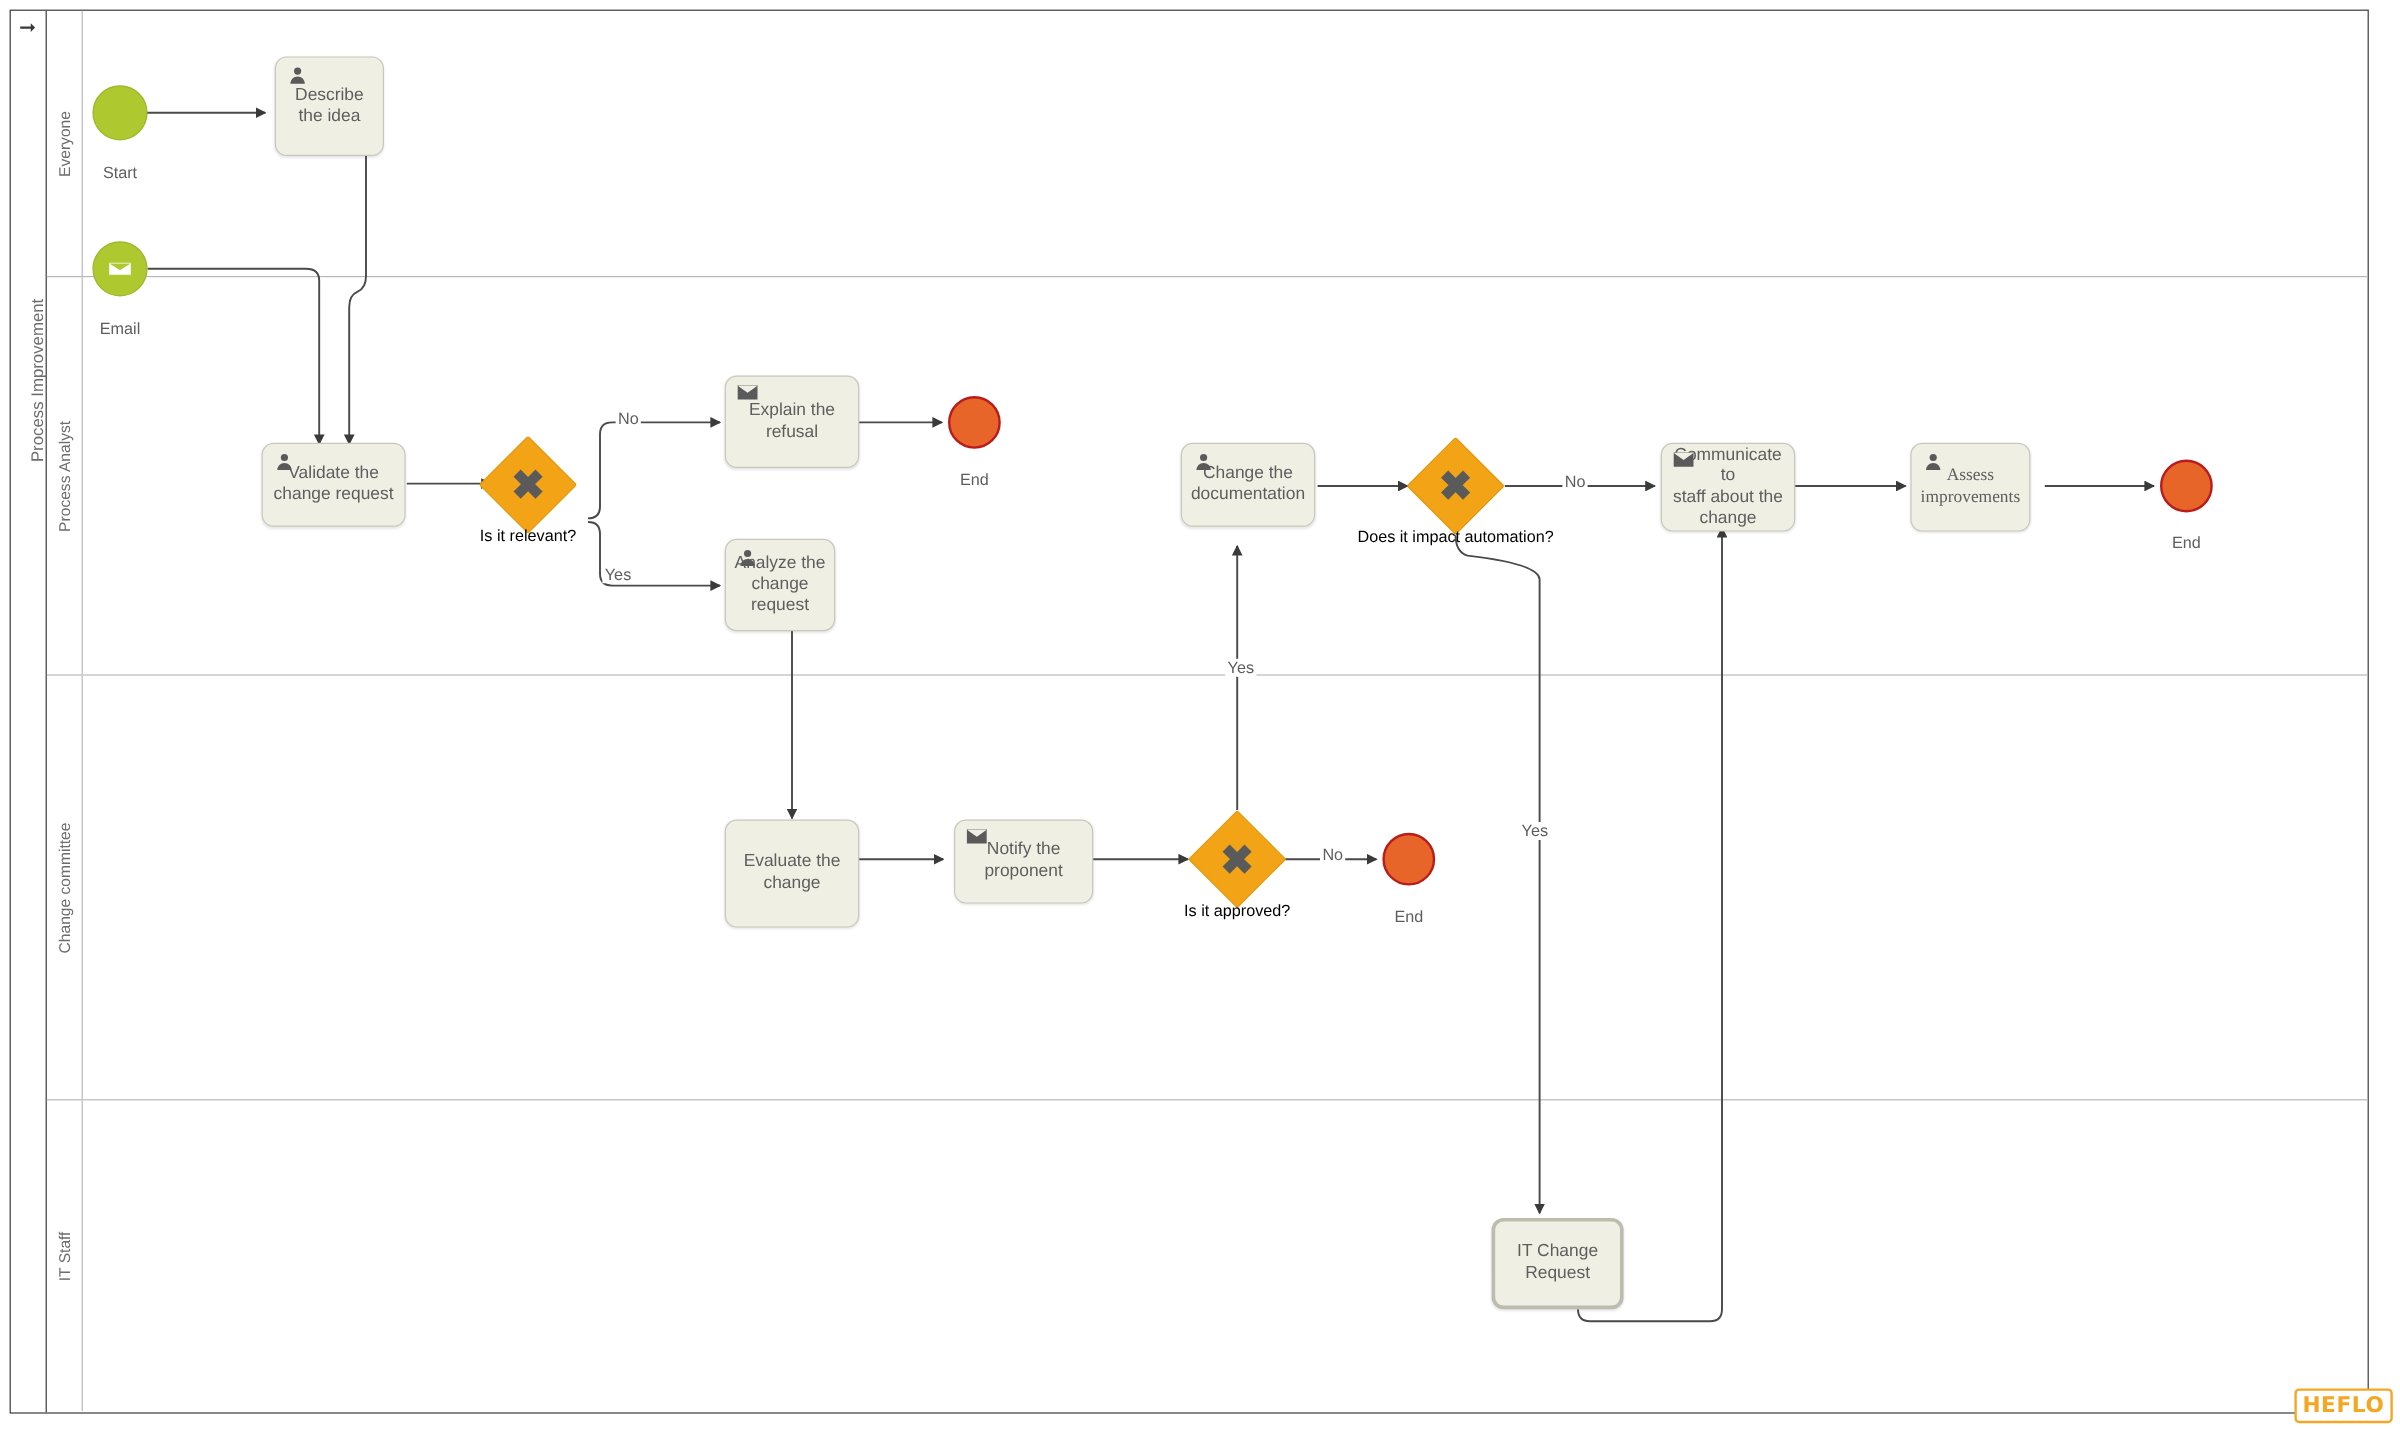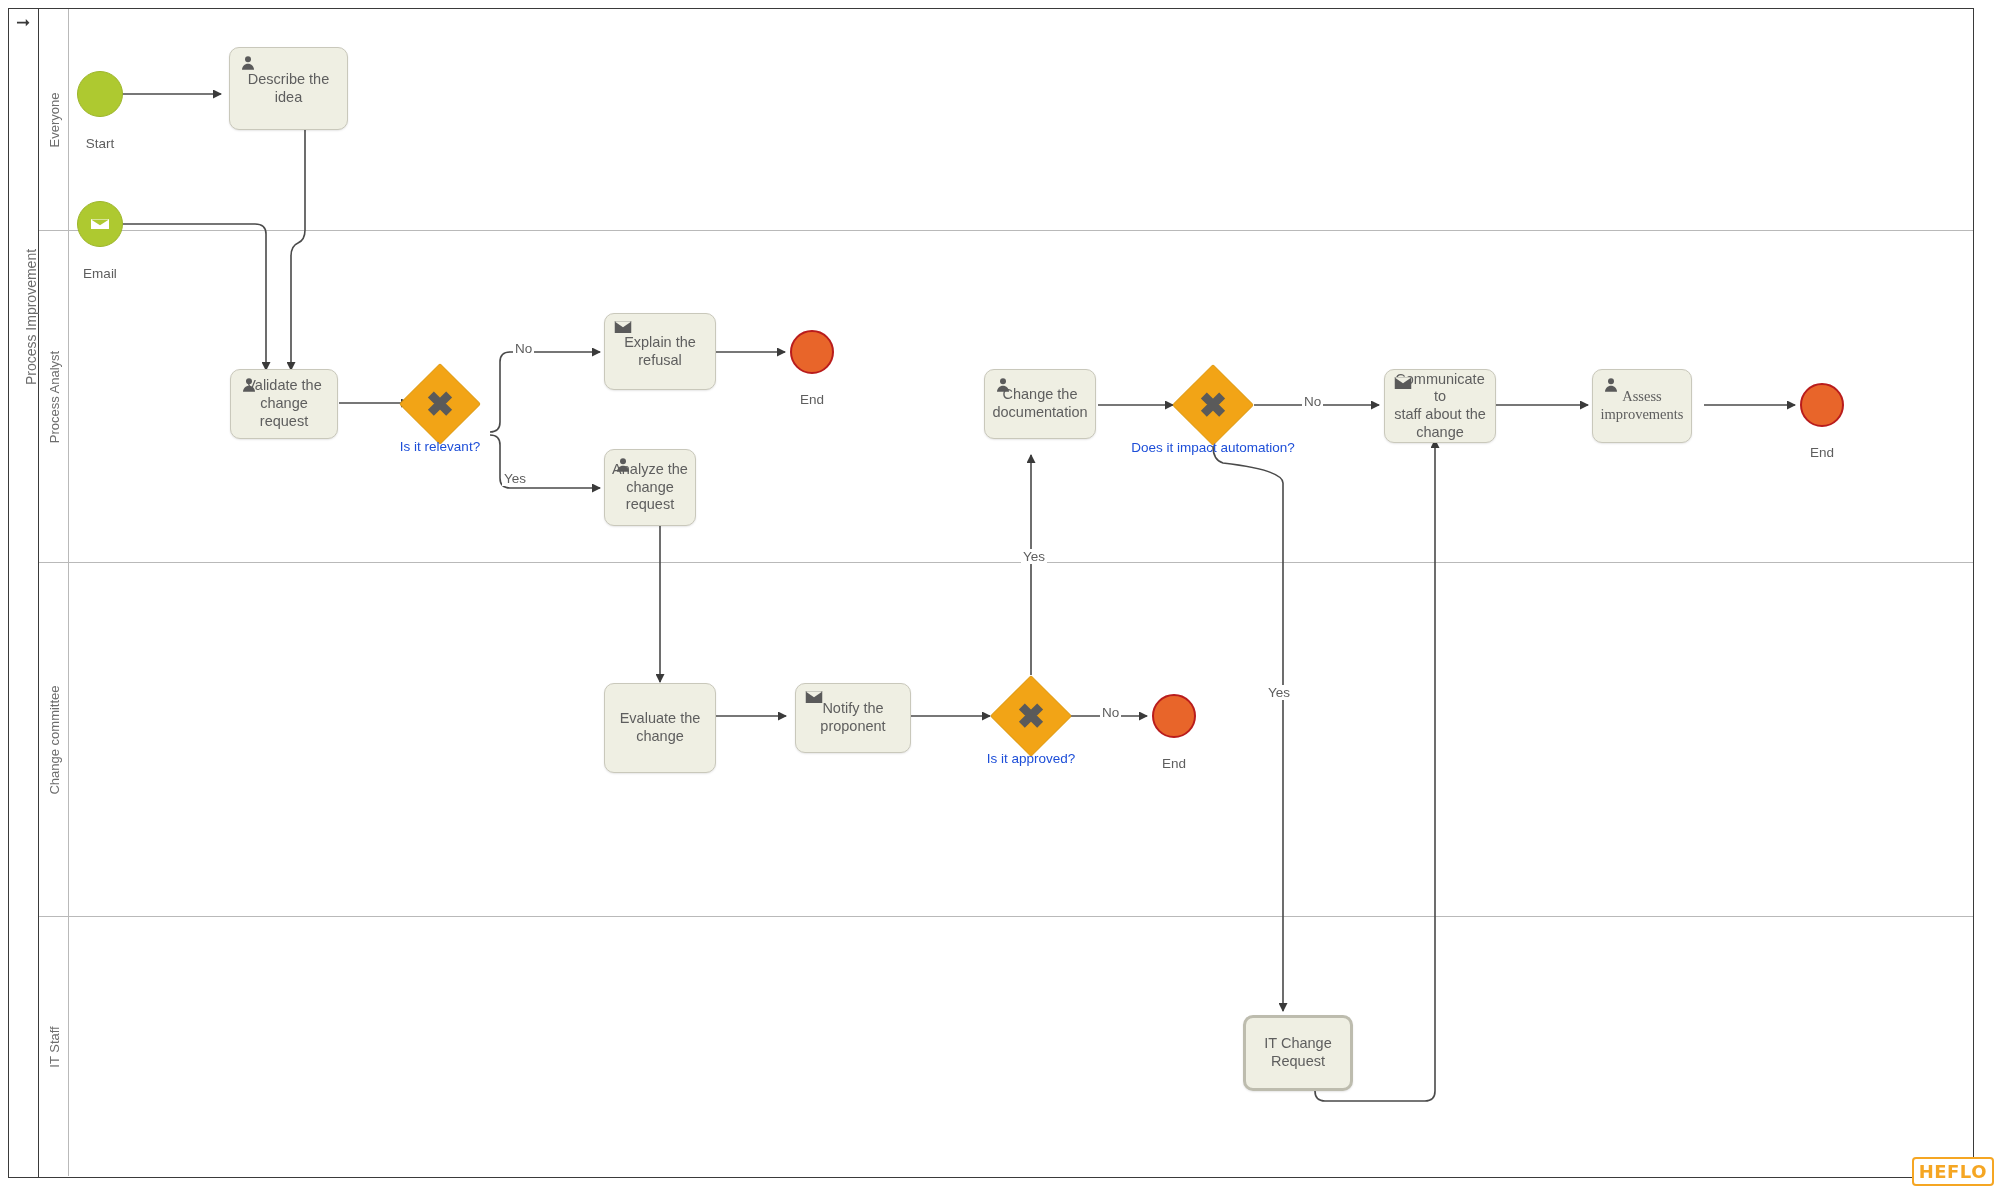--- a/index.html
+++ b/index.html
@@ -162,21 +162,21 @@
     color: #5a5a5a;
     font-size: 34px;
     font-weight: bold;
   }
   .gw-caption {
     position: absolute;
     left: 50%;
     transform: translateX(-50%);
     top: 100%;
     margin-top: 6px;
-    color: #1d4ed8;
+    color: #000000;
     font-size: 13.5px;
     white-space: nowrap;
     text-align: center;
   }
 
   .edge-label {
     position: absolute;
     color: #5e5e5e;
     font-size: 13.5px;
     background: #ffffff;
@@ -293,31 +293,31 @@
   <div class="node event start" style="left:77px; top:201px; width:46px; height:46px;">
     <span class="ev-icon">
       <svg width="24" height="24" viewBox="0 0 24 24">
           <path fill="#ffffff" d="M3.5 7h17a.5.5 0 0 1 .5.5v9a.5.5 0 0 1-.5.5h-17a.5.5 0 0 1-.5-.5v-9a.5.5 0 0 1 .5-.5z"></path>
           <path fill="#aec930" d="M3.8 8.1 12 13.2l8.2-5.1v-.6H3.8z"></path>
         </svg>
     </span>
     <div class="ev-caption">Email</div>
   </div>
 
-  <div class="node task" style="left:229px; top:47px; width:119px; height:83px;">
+  <div class="node task" style="left:229px; top:47px; width:91px; height:83px;">
     <span class="type-icon">
       <svg width="18" height="18" viewBox="0 0 24 24">
           <circle cx="12" cy="7" r="4" fill="#5a5a5a"></circle>
           <path fill="#5a5a5a" d="M4 21c0-4.4 3.6-8 8-8s8 3.6 8 8z"></path>
         </svg>
     </span>
     <div class="task-label">Describe the idea</div>
   </div>
 
-  <div class="node task" style="left:230px; top:369px; width:108px; height:70px;">
+  <div class="node task" style="left:218px; top:369px; width:120px; height:70px;">
     <span class="type-icon">
       <svg width="18" height="18" viewBox="0 0 24 24">
           <circle cx="12" cy="7" r="4" fill="#5a5a5a"></circle>
           <path fill="#5a5a5a" d="M4 21c0-4.4 3.6-8 8-8s8 3.6 8 8z"></path>
         </svg>
     </span>
     <div class="task-label">Validate the
 change request</div>
   </div>
 

